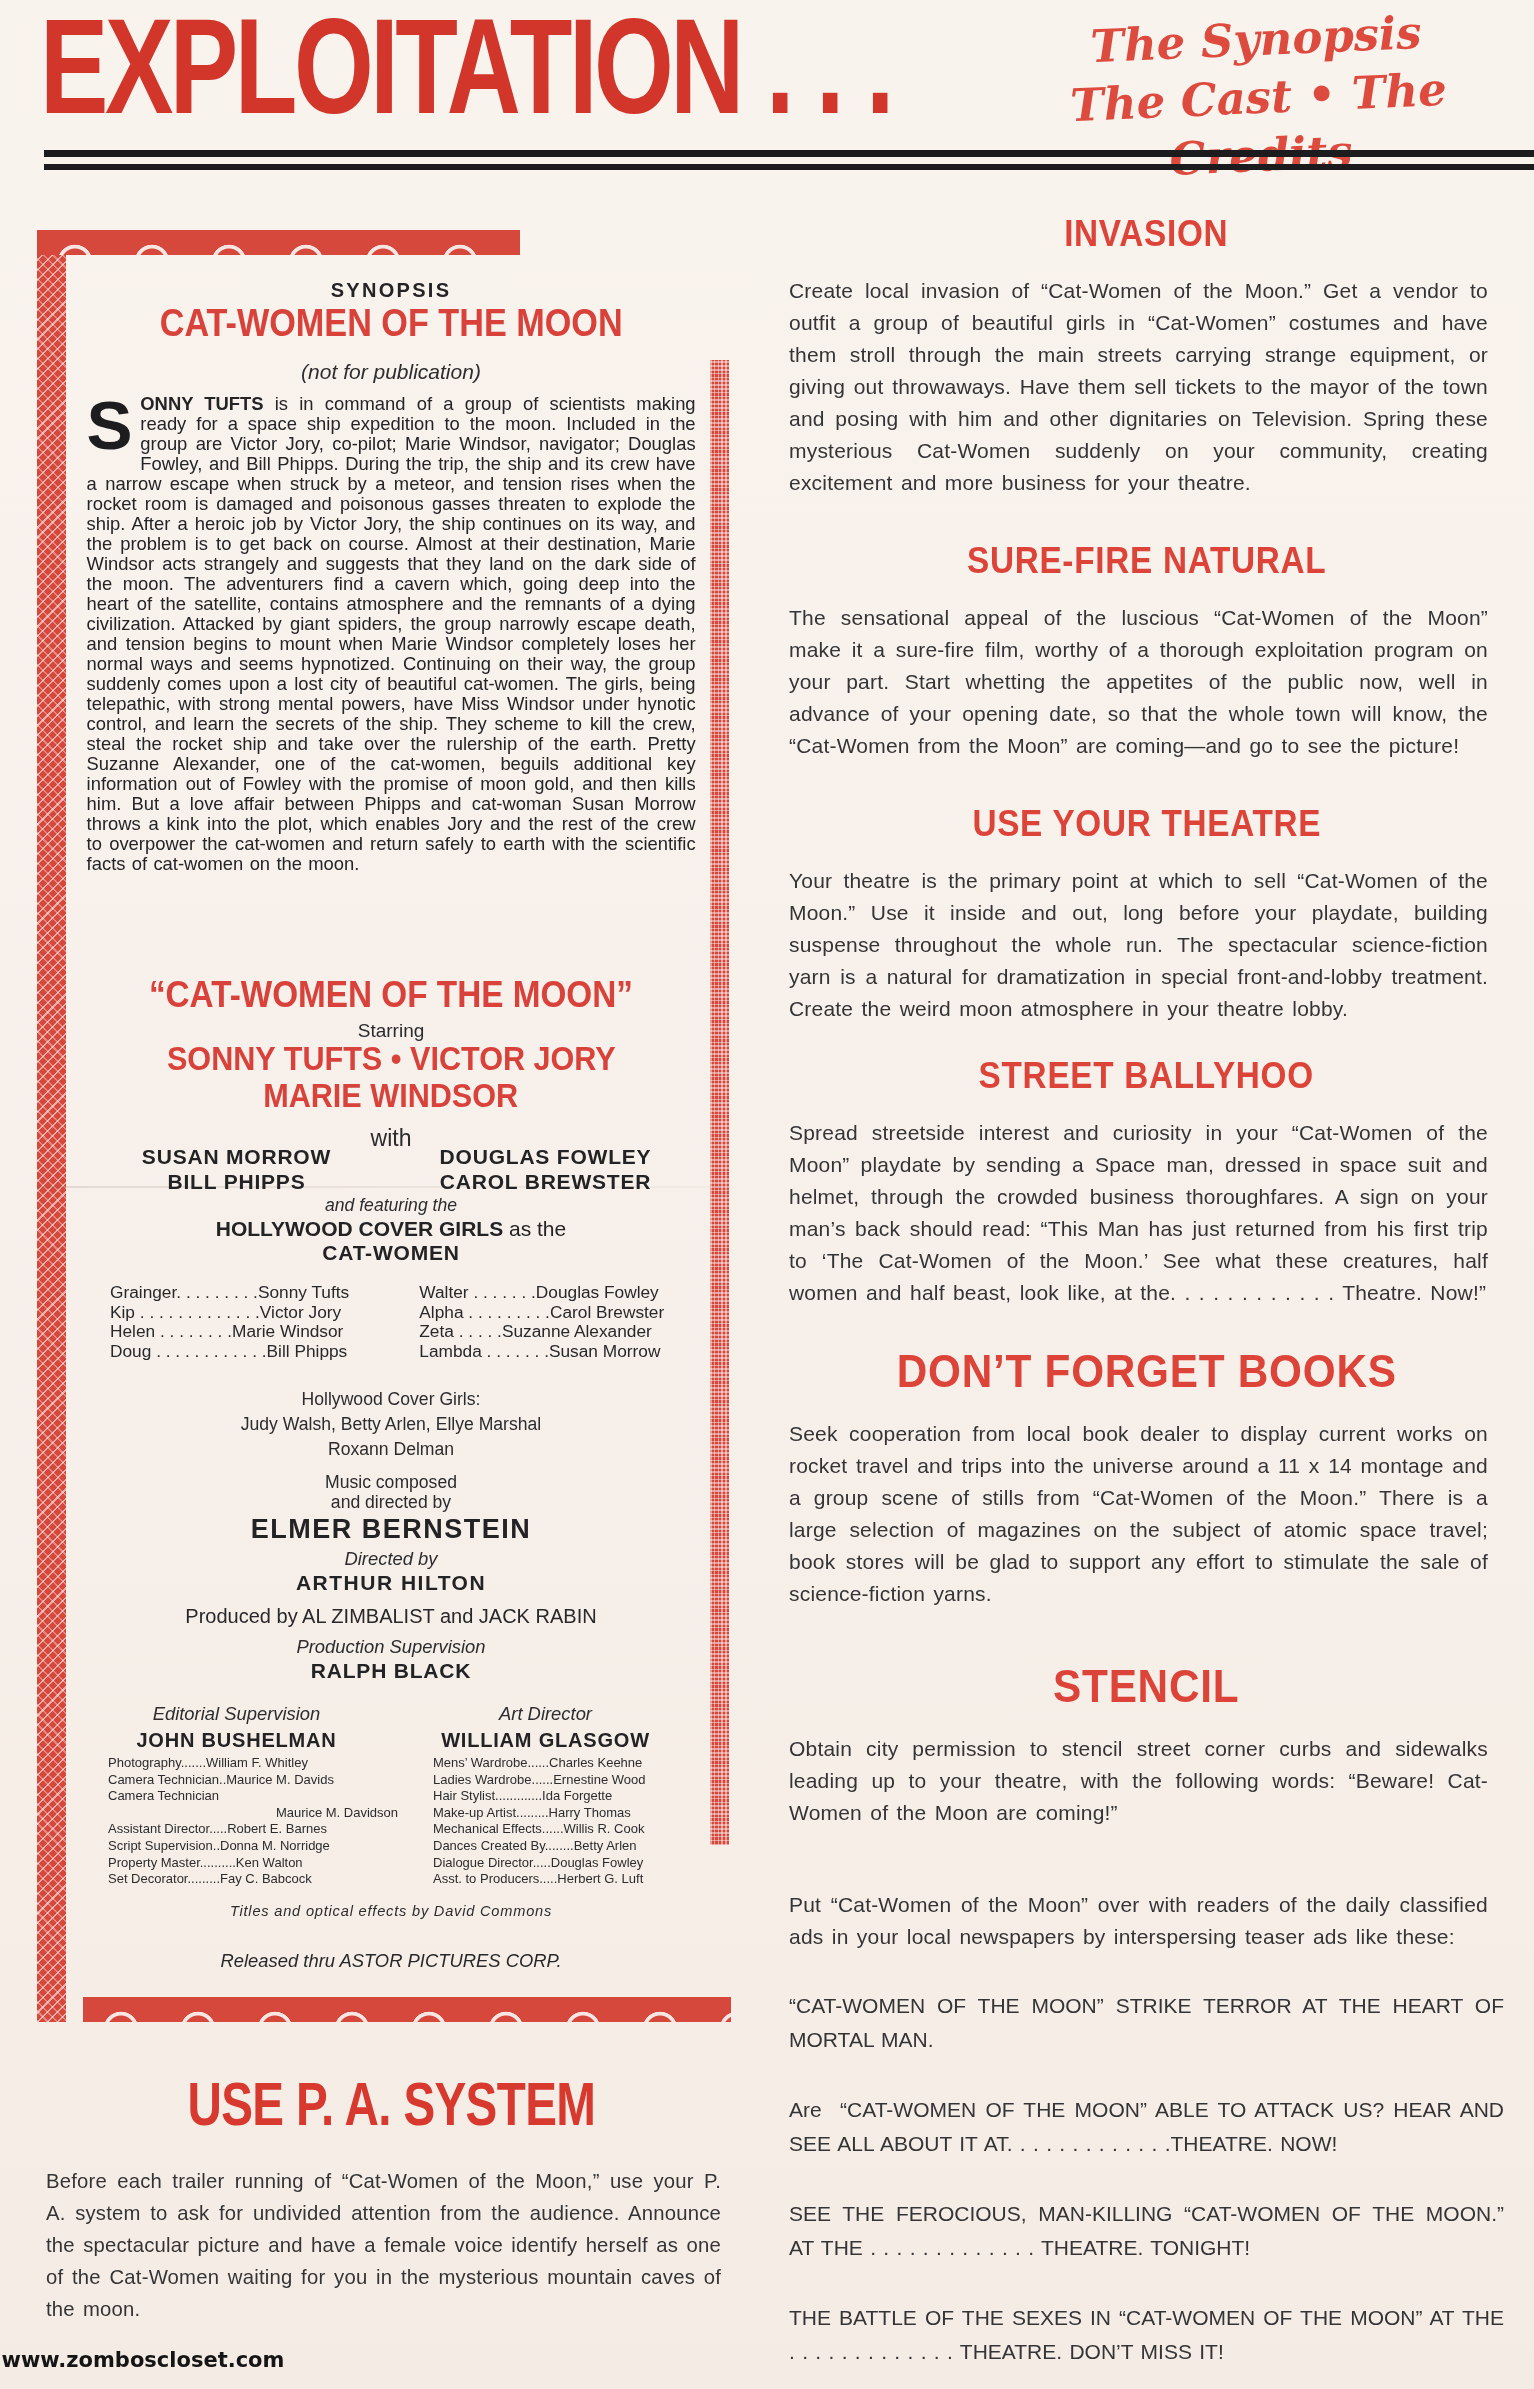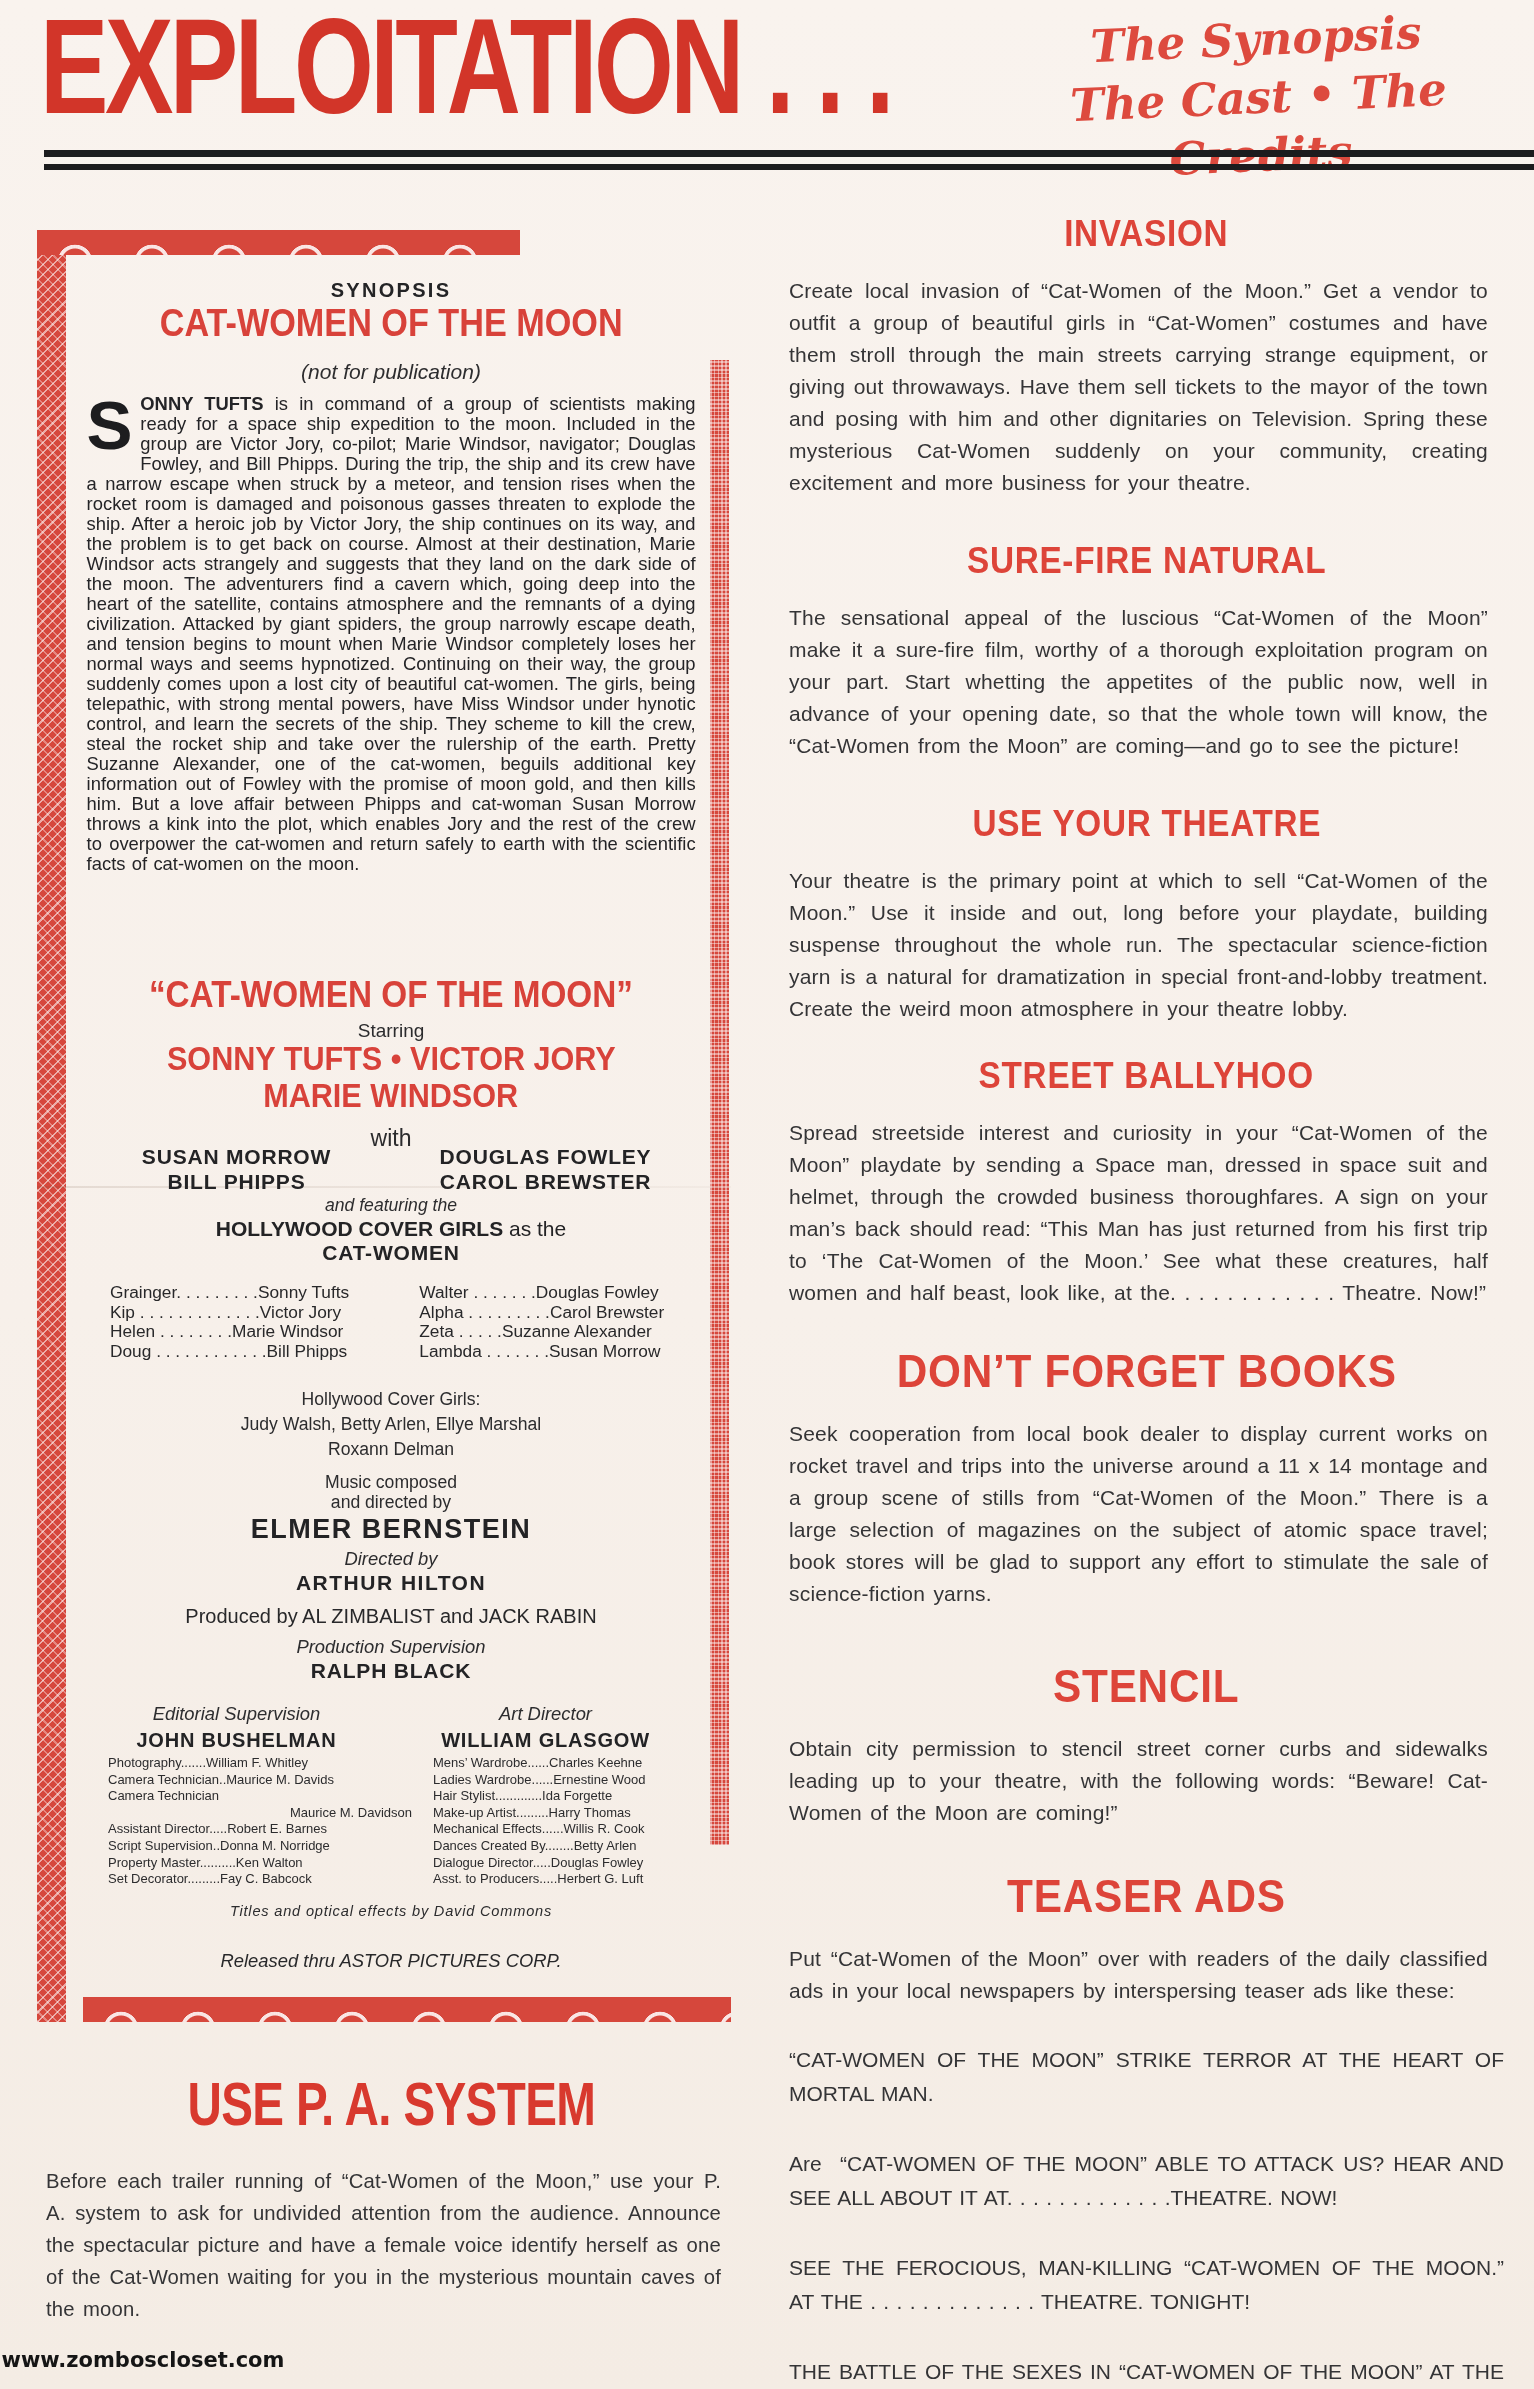--- a/index.html
+++ b/index.html
@@ -91,21 +91,21 @@
   .psl{top:1406px;font-size:18.4px;font-style:italic;}
   .psn{top:1429px;font-size:21px;font-weight:bold;letter-spacing:0.8px;color:#232325;}
   .twocred{top:1473px;position:absolute;left:0;width:100%;display:flex;}
   .twocred > div{width:50%;text-align:center;}
   .twocred .lab{font-size:18.4px;font-style:italic;color:#2d2d2f;}
   .twocred .nm{font-size:20px;font-weight:bold;letter-spacing:0.8px;color:#232325;margin-top:3.8px;}
   .tech{top:1525px;position:absolute;left:0;width:100%;display:flex;
     font-size:13px;line-height:16.6px;color:#2c2c2e;}
   .tech-left{margin-left:26px;width:325px;}
   .tech-right{width:267px;}
-  .tech-left div:nth-child(4){text-align:right;padding-right:21px;}
+  .tech-left div:nth-child(4){text-align:right;padding-right:35px;}
   .titlesline{top:1673px;font-size:14.6px;font-style:italic;letter-spacing:0.8px;}
   .released{top:1720px;font-size:18.4px;font-style:italic;color:#28282a;}
   
   .rcol{position:absolute;left:789px;top:0;width:715px;}
   .sec{position:absolute;left:0;width:100%;}
   .h-small,.h-big{text-align:center;color:#dd4439;font-weight:bold;margin:0;}
   .h-small .cond{font-size:37px;letter-spacing:0.8px;transform:scaleX(.9);}
   .h-big .cond{font-size:46px;letter-spacing:0.8px;transform:scaleX(.92);}
   .body-p{margin:20px 16px 0 0;font-size:21px;line-height:32px;text-align:justify;
     color:#343436;word-spacing:2.3px;letter-spacing:0.2px;}
@@ -262,21 +262,20 @@
       <h2 class="h-big"><span class="cond">DON’T FORGET BOOKS</span></h2>
       <p class="body-p">Seek cooperation from local book dealer to display current works on rocket travel and trips into the universe around a 11 x 14 montage and a group scene of stills from “Cat-Women of the Moon.” There is a large selection of magazines on the subject of atomic space travel; book stores will be glad to support any effort to stimulate the sale of science-fiction yarns.</p>
     </section>
 
     <section class="sec" style="top:1659px">
       <h2 class="h-big"><span class="cond">STENCIL</span></h2>
       <p class="body-p">Obtain city permission to stencil street corner curbs and sidewalks leading up to your theatre, with the following words: “Beware! Cat-Women of the Moon are coming!”</p>
     </section>
 
     <section class="sec" style="top:1869px">
-      <h2 class="h-big"><span class="cond">TEASER ADS</span></h2>
       <p class="body-p">Put “Cat-Women of the Moon” over with readers of the daily classified ads in your local newspapers by interspersing teaser ads like these:</p>
       <p class="teaser-p">“CAT-WOMEN OF THE MOON” STRIKE TERROR AT THE HEART OF MORTAL MAN.</p>
       <p class="teaser-p">Are &nbsp;“CAT-WOMEN OF THE MOON” ABLE TO ATTACK US? HEAR AND SEE ALL ABOUT IT AT. . . . . . . . . . . . .THEATRE. NOW!</p>
       <p class="teaser-p">SEE THE FEROCIOUS, MAN-KILLING “CAT-WOMEN OF THE MOON.” AT THE  . . . . . . . . . . . . .  THEATRE. TONIGHT!</p>
       <p class="teaser-p">THE BATTLE OF THE SEXES IN “CAT-WOMEN OF THE MOON” AT THE  . . . . . . . . . . . . .  THEATRE. DON’T MISS IT!</p>
     </section>
   </aside>
 
   <section class="pa">
     <h2 class="pa-h"><span class="cond">USE P. A. SYSTEM</span></h2>

